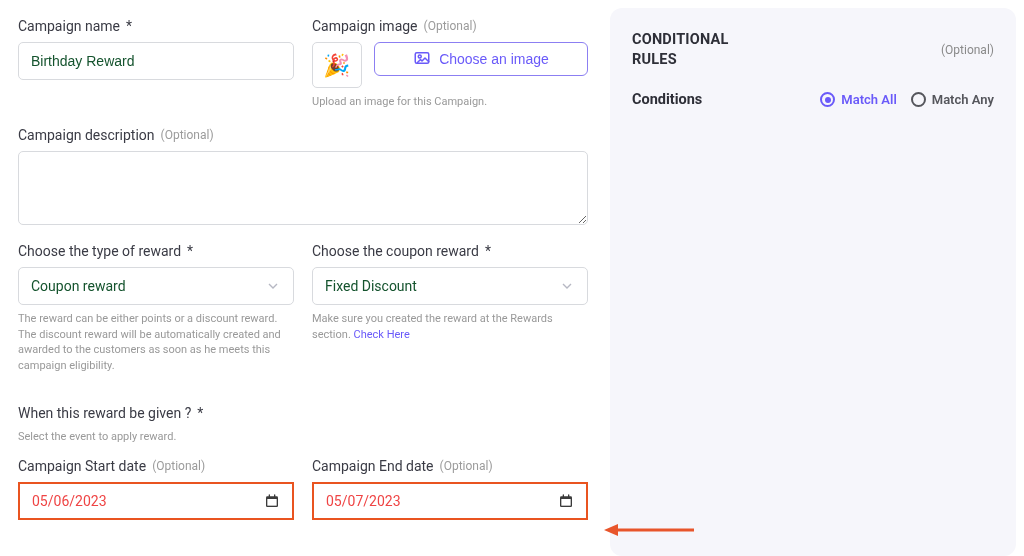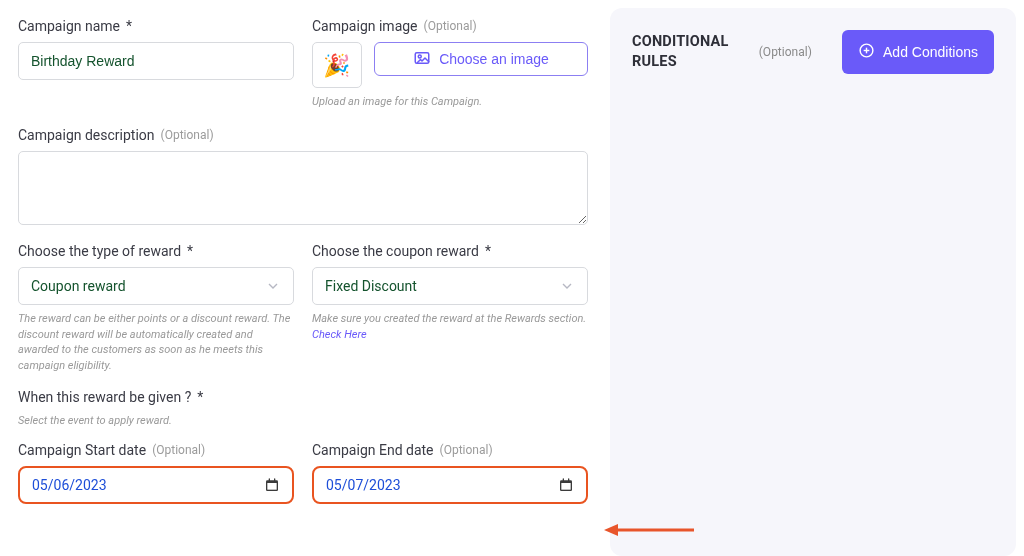--- a/index.html
+++ b/index.html
@@ -80,35 +80,34 @@
     display: flex; align-items: center; justify-content: center;
     gap: 8px;
     font-size: 14px;
     cursor: pointer;
     height: 34px;
   }
 
   .helper {
     font-size: 11px;
     color: #999;
-    font-style: italic;
     margin-top: 6px;
     line-height: 1.4;
   }
   .helper .link { color: #6a5af9; text-decoration: none; }
 
   .date-wrap {
     display: flex;
     align-items: center;
     justify-content: space-between;
     border: 2px solid #e95420;
-    border-radius: 8px;
+    border-radius: 0;
     padding: 9px 12px;
     font-size: 14px;
-    color: #1d4ed8;
+    color: #ef4444;
   }
   .cal-icon svg { display:block; }
 
   
   .cr-head { display: flex; align-items: center; justify-content: space-between; gap: 10px; margin-bottom: 22px; }
   .cr-title { font-weight: 700; font-size: 14.5px; color: #2e2f38; letter-spacing: 0.2px; line-height: 1.35; }
   .cr-opt { font-size: 12px; color: #8a8a8a; }
   .add-cond-btn {
     background: #6a5af9;
     color: #fff;
@@ -219,21 +218,21 @@
               </svg>
           </span>
         </div>
         <div class="helper">
           <span>Make sure you created the reward at the Rewards section.</span>
           <a class="link" href="#">Check Here</a>
         </div>
       </div>
     </div>
 
-    <div class="field" style="margin-top:2px;">
+    <div class="field" style="margin-top:18px;">
       <div class="label">
         <span>When this reward be given ?</span>
         <span class="required">*</span>
       </div>
       <div class="helper">Select the event to apply reward.</div>
     </div>
 
     <div class="row" style="margin-top:6px;">
       <div class="field">
         <div class="label">
@@ -273,31 +272,34 @@
 
   </div>
 
   <div class="col-right">
     <div class="cr-head">
       <div class="cr-title">
         <span>CONDITIONAL</span><br>
         <span>RULES</span>
       </div>
       <span class="cr-opt">(Optional)</span>
-      <button class="add-cond-btn">
-        <span>
-          <svg width="17" height="17" viewBox="0 0 24 24" fill="none" stroke="#fff" stroke-width="2">
-              <circle cx="12" cy="12" r="9"></circle>
-              <line x1="12" y1="8" x2="12" y2="16"></line>
-              <line x1="8" y1="12" x2="16" y2="12"></line>
-            </svg>
-        </span>
-        <span>Add Conditions</span>
-      </button>
-    </div>
-
+    </div>
+
+    <div class="cond-row">
+      <div class="cond-label">Conditions</div>
+      <div class="match-group">
+        <label class="match-on">
+          <span class="radio radio-on"></span>
+          <span>Match All</span>
+        </label>
+        <label class="match-off">
+          <span class="radio radio-off"></span>
+          <span>Match Any</span>
+        </label>
+      </div>
+    </div>
   </div>
 </div>
 
 <svg class="arrow" viewBox="0 0 90 16">
   <line x1="90" y1="8" x2="12" y2="8" stroke="#e8552b" stroke-width="3"></line>
   <polygon points="0,8 14,2 14,14" fill="#e8552b"></polygon>
 </svg>
 
 </body></html>

